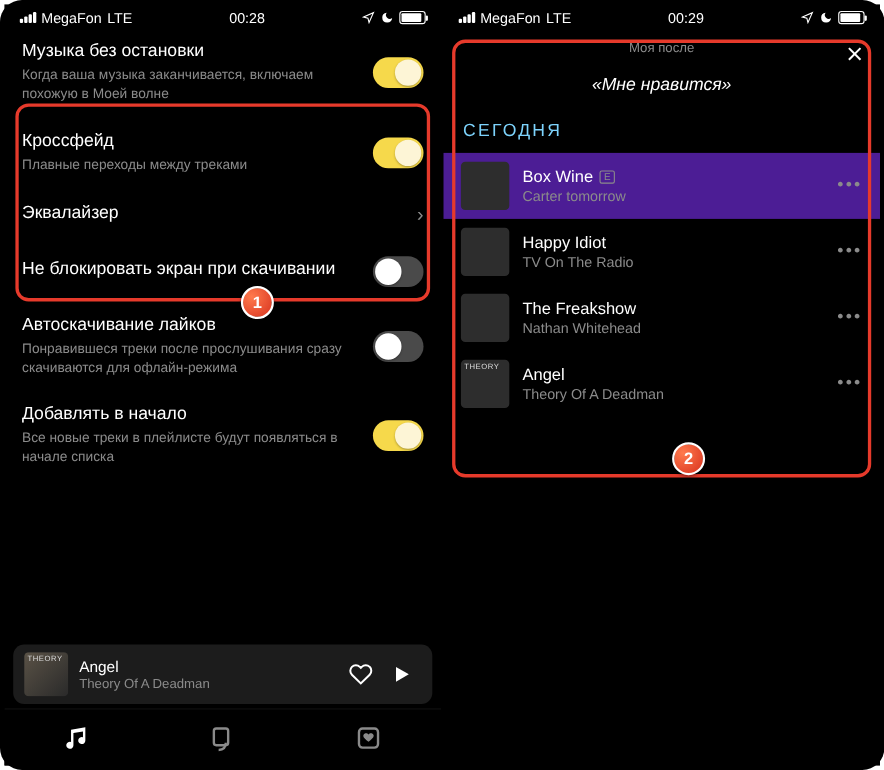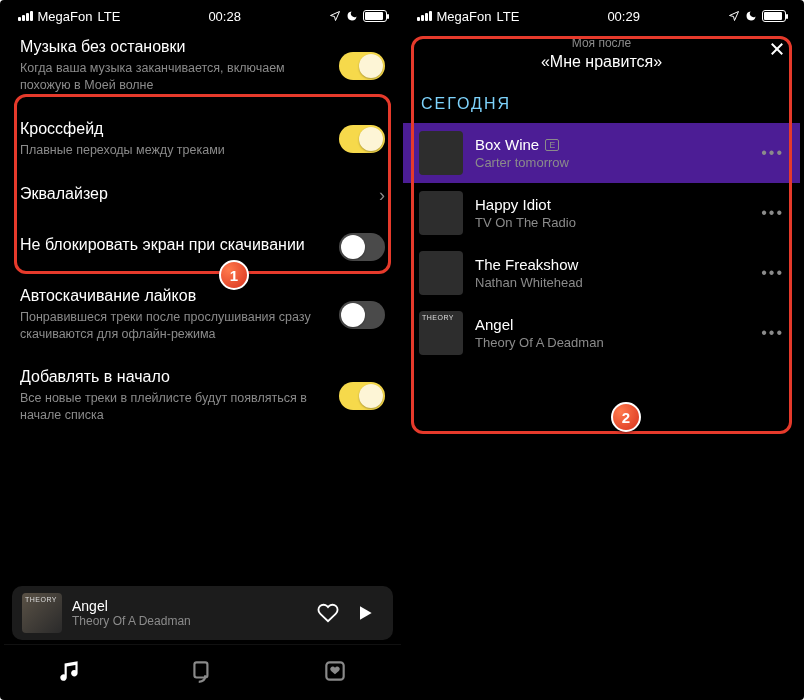--- a/index.html
+++ b/index.html
@@ -6,21 +6,21 @@
   body {
     background: #fff;
     font-family: -apple-system, Helvetica, Arial, sans-serif;
     width: 804px;
     height: 700px;
     overflow: hidden;
   }
   .stage {
     width: 804px; height: 700px;
     background: #000;
-    border-radius: 4px;
+    border-radius: 20px;
     display: flex;
     position: relative;
     padding: 4px;
   }
   .phone {
     flex: 1;
     background: #000;
     position: relative;
     overflow: hidden;
   }
@@ -128,21 +128,21 @@
     border-top:1px solid #111;
   }
   .tabbar .tab { color:#8a8a8a; }
   .tabbar .tab.active { color:#fff; }
 
   
   .queue-header {
     text-align:center; color:#fff; padding-top:10px; position:relative;
   }
   .queue-header .small { font-size:12px; color:#8b8b8b; }
-  .queue-header .big { font-size:16px; font-weight:500; margin-top:3px;}
+  .queue-header .big { font-size:16px; font-weight:500; margin-top:19px;font-style:italic;}
   .close-x {
     position:absolute; right:14px; top:14px; color:#fff; font-size:20px;
   }
   .section-label {
     color:#7dd3fc; font-size:16px; letter-spacing:2px;
     padding: 24px 18px 10px;
   }
   .track {
     display:flex; align-items:center; gap:12px;
     padding:8px 16px;

